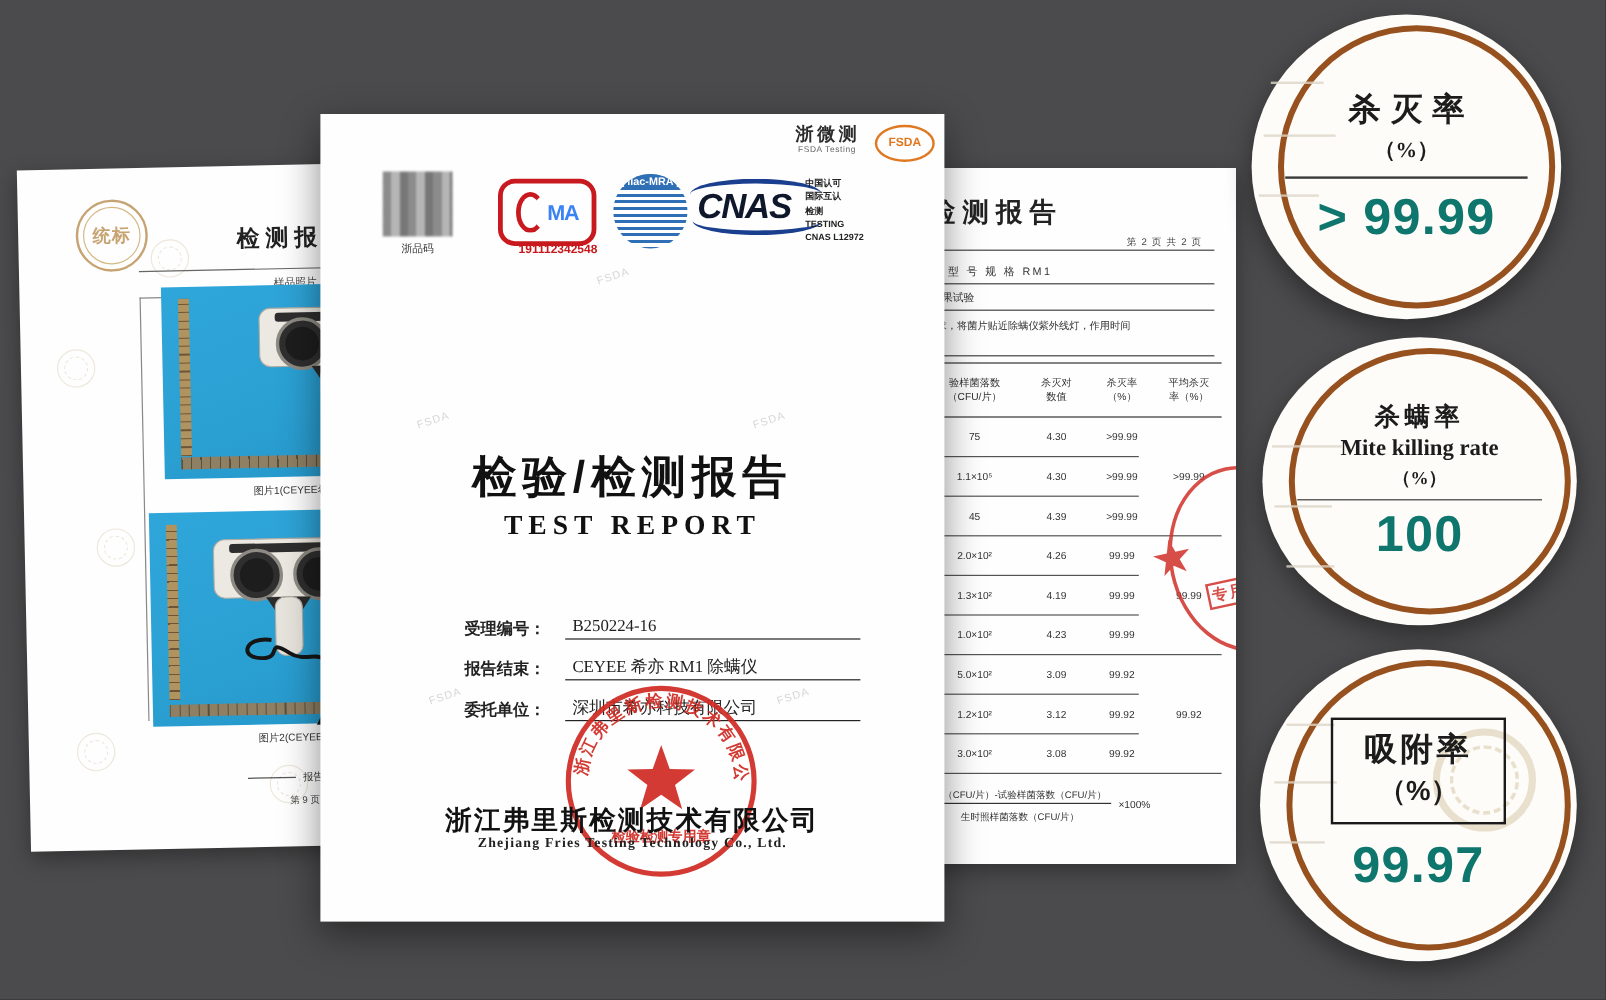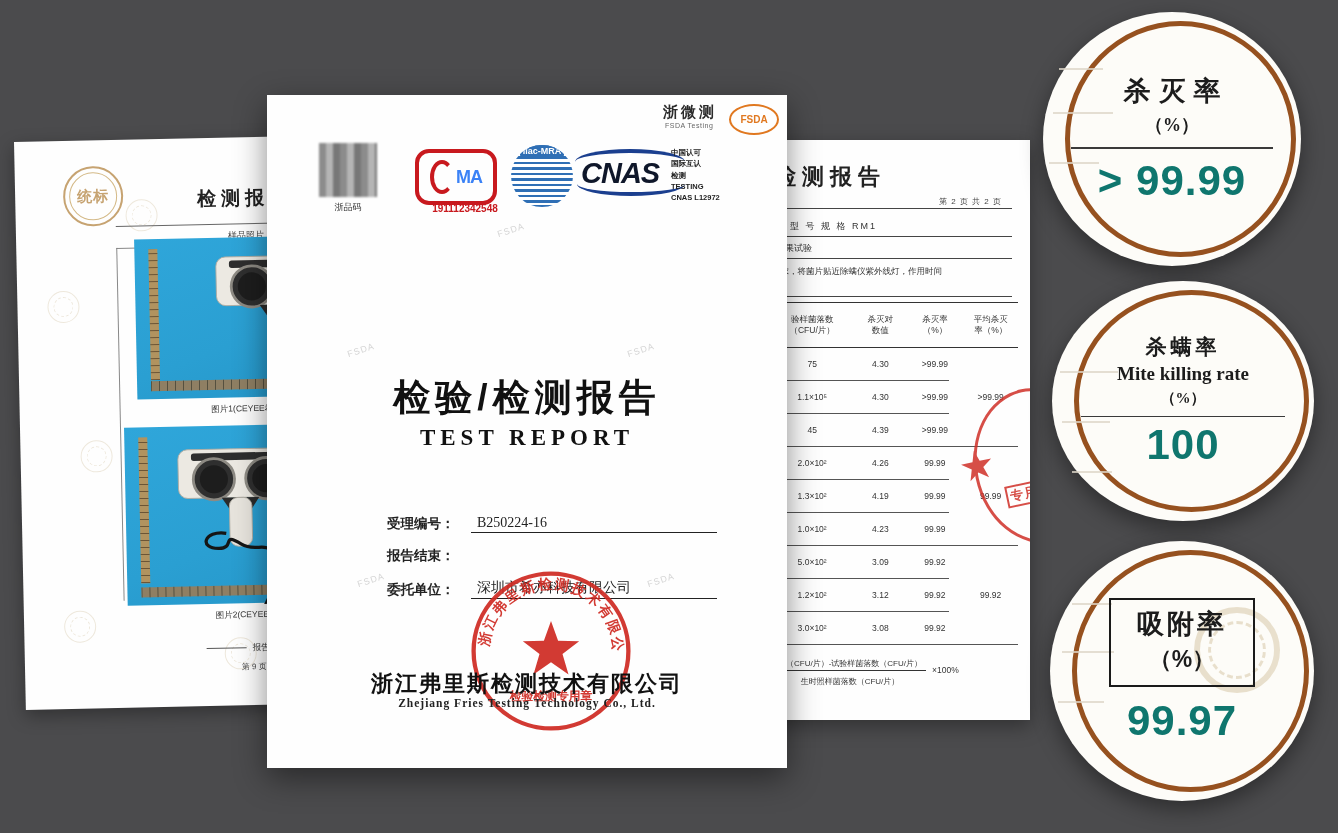--- a/index.html
+++ b/index.html
@@ -329,20 +329,21 @@
     <div class="cover-title">检验/检测报告</div>
     <div class="cover-title-en serif">TEST REPORT</div>
 
     <div class="fields">
       <div class="field">
         <span class="f-label">受理编号：</span>
         <span class="f-value serif">B250224-16</span>
       </div>
       <div class="field">
         <span class="f-label">报告结束：</span>
+        <span class="f-value serif">CEYEE 希亦 RM1 除螨仪</span>
       </div>
       <div class="field">
         <span class="f-label">委托单位：</span>
         <span class="f-value serif">深圳市希亦科技有限公司</span>
       </div>
     </div>
 
     <svg class="stamp" viewBox="0 0 160 160">
       <circle cx="80" cy="80" r="72" fill="none" stroke="#cf2a22" stroke-width="4"></circle>
       <polygon points="80,52 86.6,70.5 106.2,71 90.7,82.9 96.3,101.8 80,90.5 63.7,101.8 69.3,82.9 53.8,71 73.4,70.5" fill="#cf2a22"></polygon>

